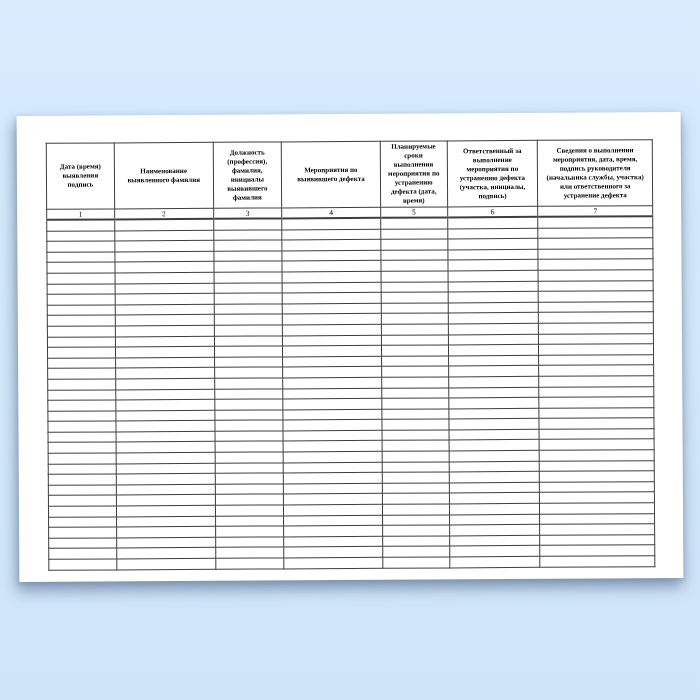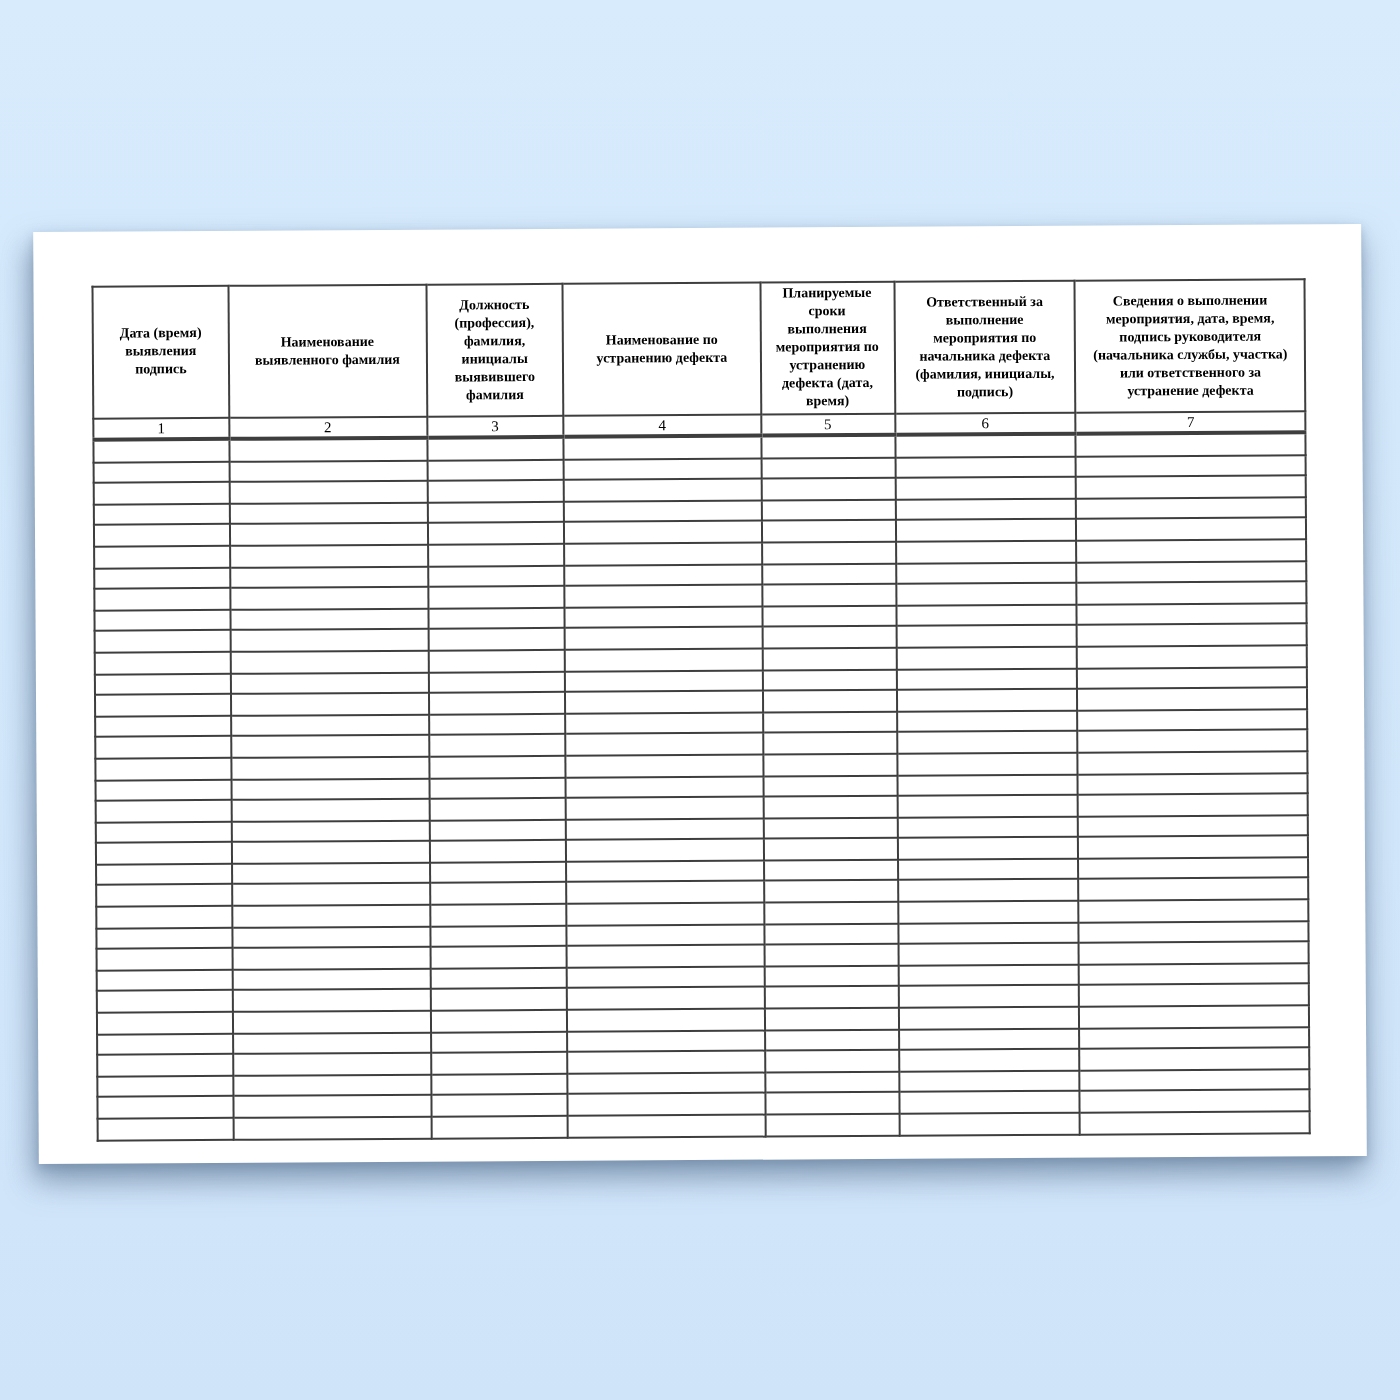--- a/index.html
+++ b/index.html
@@ -84,23 +84,23 @@
           <col class="c4">
           <col class="c5">
           <col class="c6">
           <col class="c7">
         </colgroup>
       <thead>
         <tr id="header-row">
             <th>Дата (время) выявления подпись</th>
             <th>Наименование выявленного фамилия</th>
             <th>Должность (профессия), фамилия, инициалы выявившего фамилия</th>
-            <th>Наименование по устранению дефекта</th>
+            <th>Мероприятия по выявившего дефекта</th>
             <th>Планируемые сроки выполнения мероприятия по устранению дефекта (дата, время)</th>
-            <th>Ответственный за выполнение мероприятия по начальника дефекта (фамилия, инициалы, подпись)</th>
+            <th>Ответственный за выполнение мероприятия по устранению дефекта (участка, инициалы, подпись)</th>
             <th>Сведения о выполнении мероприятия, дата, время, подпись руководителя (начальника службы, участка) или ответственного за устранение дефекта</th>
           </tr>
         <tr id="number-row" class="numbers">
             <td>1</td>
             <td>2</td>
             <td>3</td>
             <td>4</td>
             <td>5</td>
             <td>6</td>
             <td>7</td>

